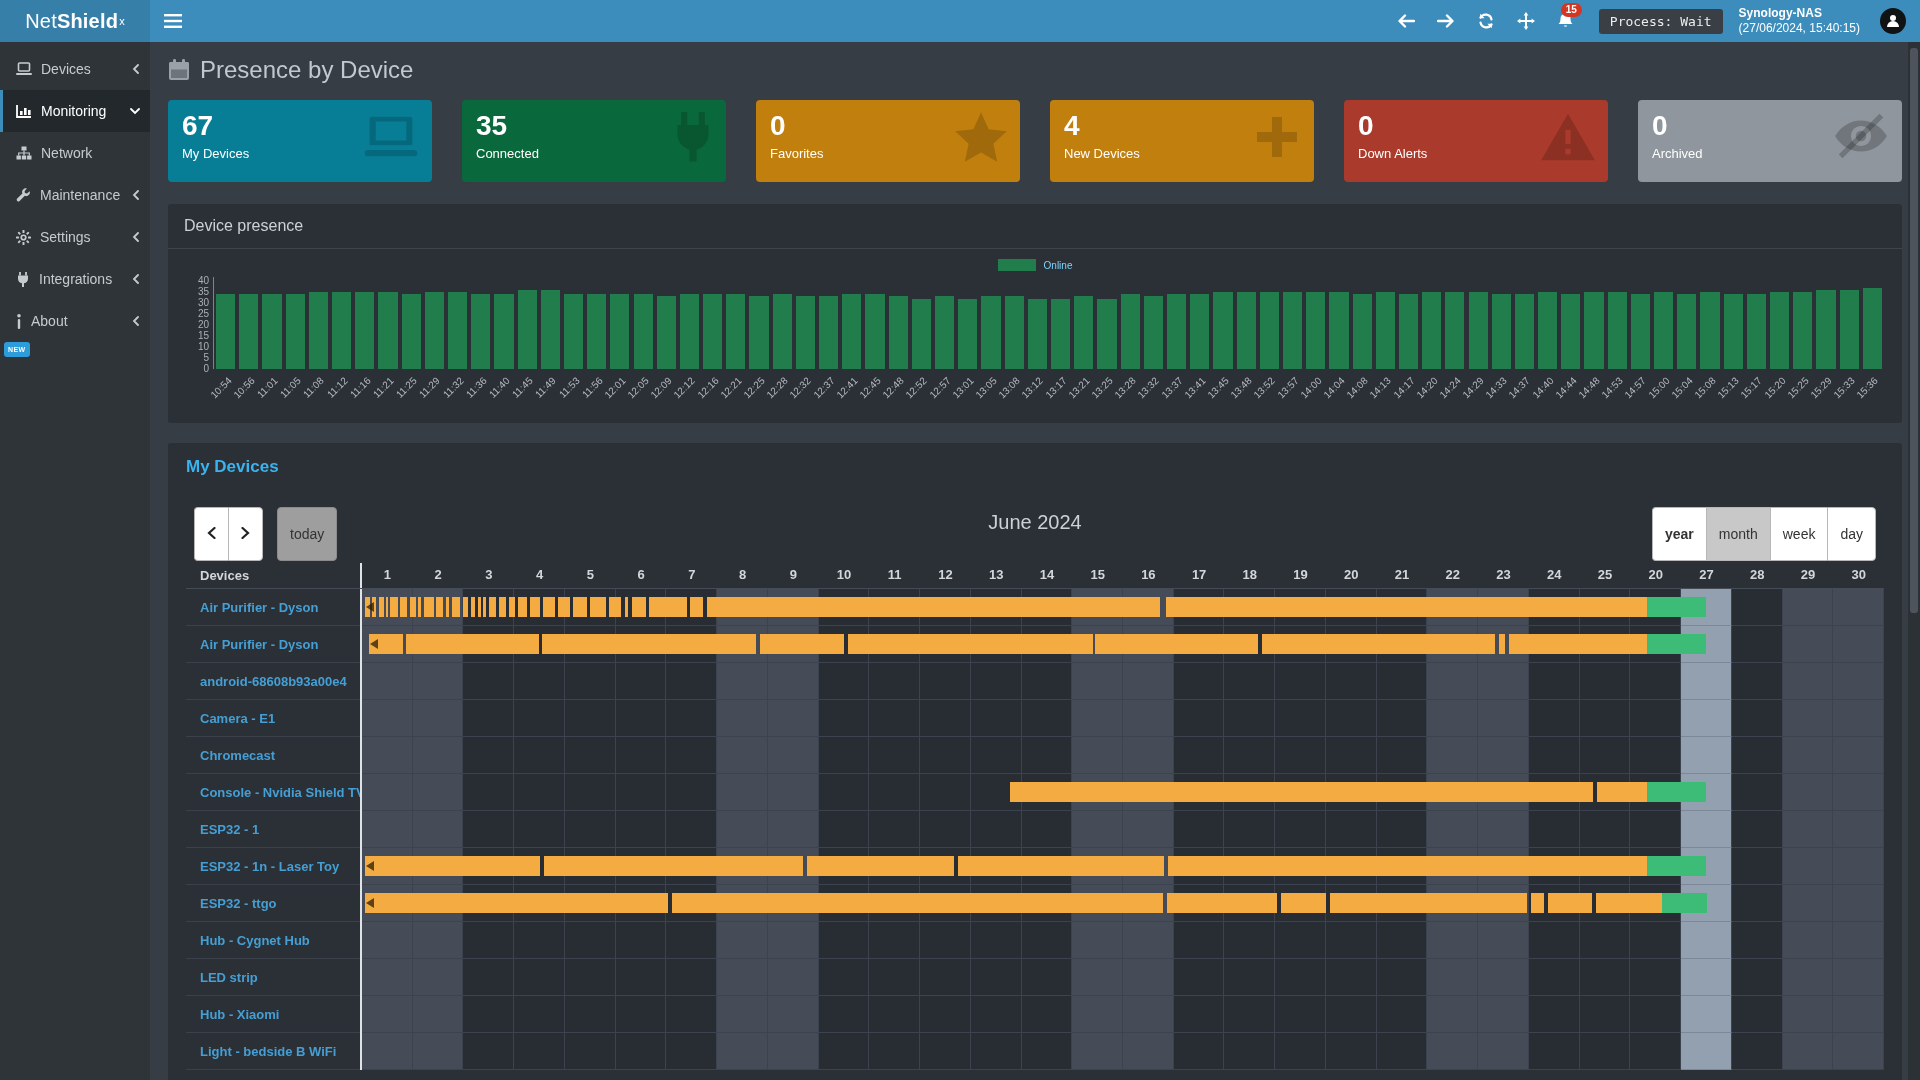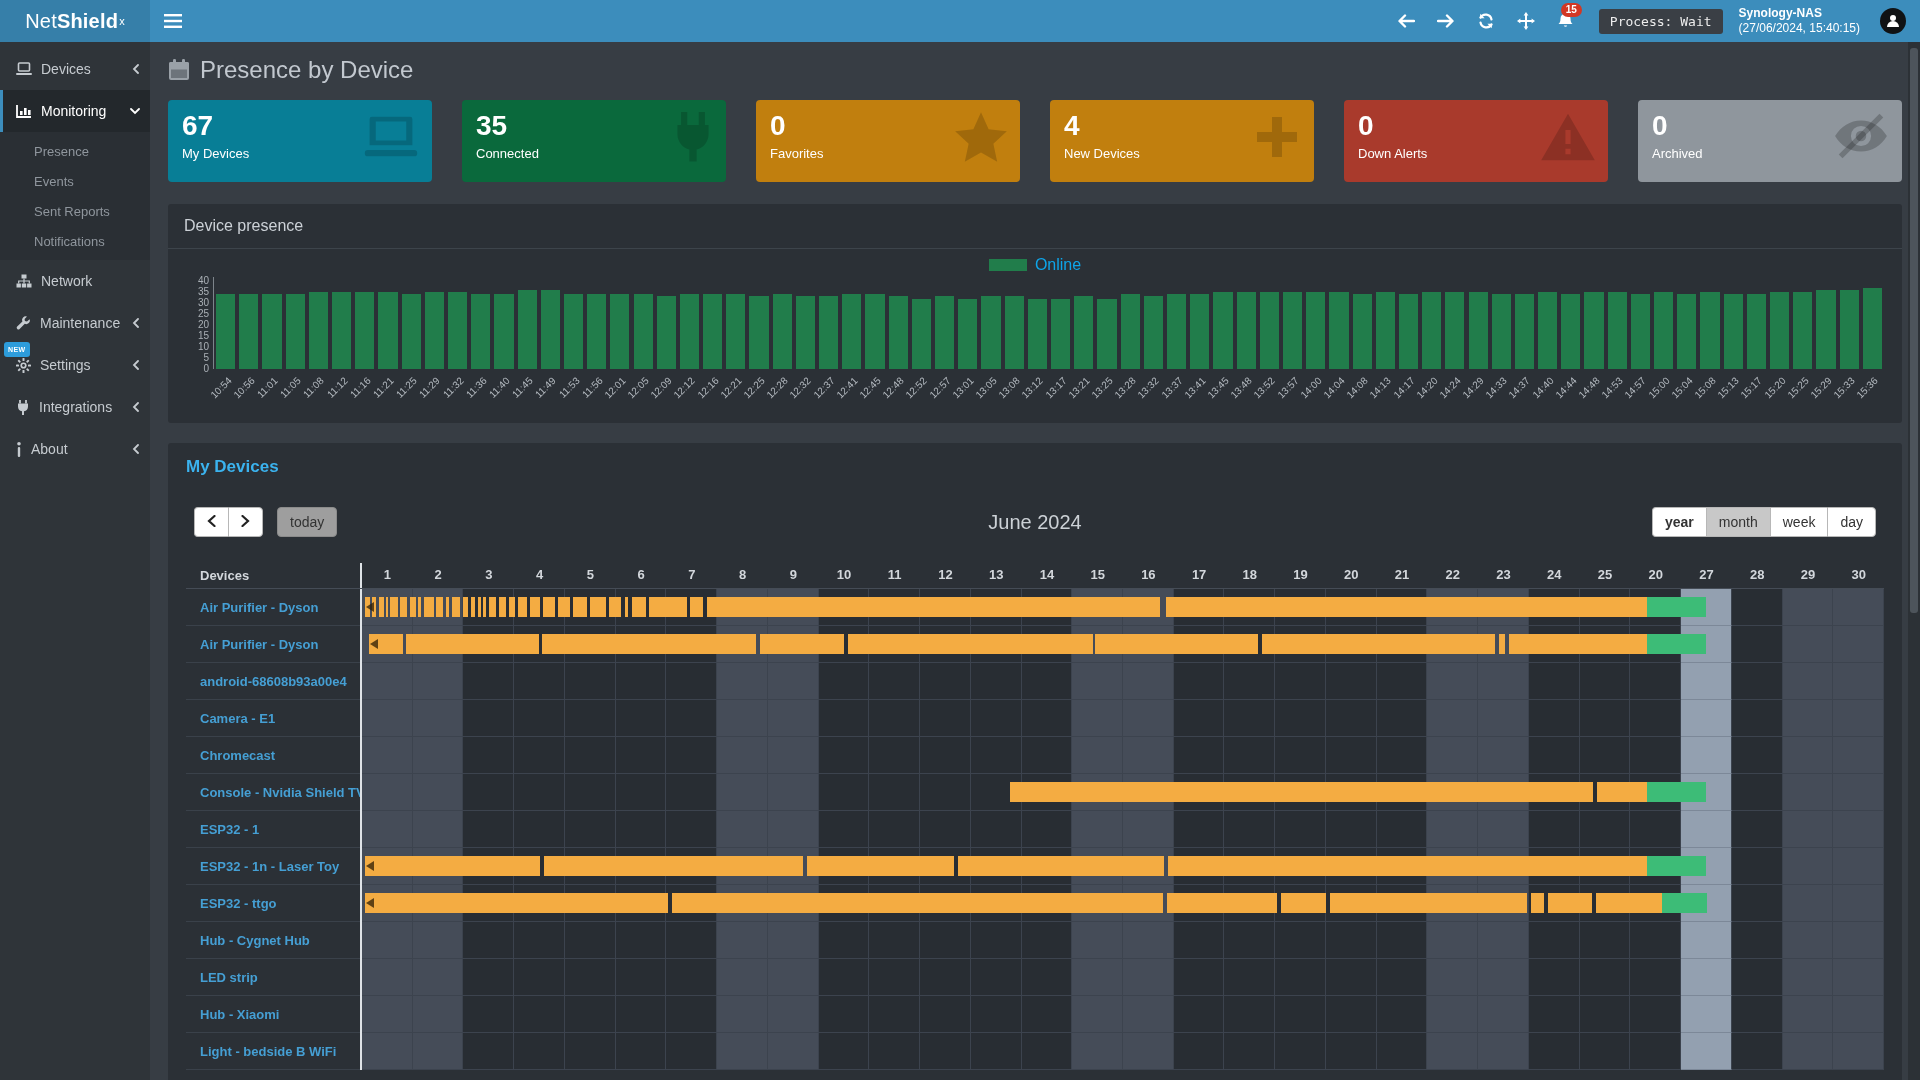--- a/index.html
+++ b/index.html
@@ -45,34 +45,34 @@
   .card-num{font-size:28px;font-weight:600;line-height:32px;}
   .card-label{font-size:13px;margin-top:4px;}
   .card-icon{position:absolute;right:12px;top:12px;opacity:.85;}
 
   .panel{background:#2b3036;border-radius:3px;}
   .panel-head{padding:13px 16px;font-size:16px;color:#ccd1d7;border-bottom:1px solid #3d444b;}
 
   
   .legend-row{display:flex;justify-content:center;align-items:center;gap:8px;height:28px;margin-top:2px;}
   .legend-swatch{width:38px;height:12px;}
-  .legend-label{font-size:16px;color:#0ea5e9;}
+  .legend-label{font-size:10px;color:#7dd3fc;}
   .chart-wrap{position:relative;height:88px;margin:2px 18px 0 46px;}
   .chart-axis{position:absolute;left:-1px;top:-4px;bottom:0;width:1px;background:#7d848b;}
   .cbar{position:absolute;bottom:0;}
   .yticks span{position:absolute;right:calc(100% + 5px);font-size:10px;color:#aab0b6;line-height:10px;}
   .xlabels{position:relative;height:50px;margin:4px 18px 0 46px;}
   .xlabels span{position:absolute;top:2px;width:44px;text-align:right;font-size:10px;color:#b4bac0;
                 transform:rotate(-45deg);transform-origin:right top;white-space:nowrap;}
 
   
   .panel2{margin-top:20px;padding:14px 18px;height:640px;}
   .mydev-heading{color:#3bb3ef;font-size:17px;font-weight:700;}
   .cal-toolbar{position:relative;margin-top:30px;height:34px;}
-  .btn{font-size:14px;color:#333;background:#fff;border:1px solid #b7b7b7;padding:6px 12px;cursor:pointer;
+  .btn{font-size:14px;color:#333;background:#fff;border:1px solid #b7b7b7;padding:18px 12px;cursor:pointer;
        font-family:"Liberation Sans",sans-serif;}
   .btn-group{display:inline-flex;}
   .btn-group .btn{border-right-width:0;}
   .btn-group .btn:first-child{border-radius:4px 0 0 4px;font-weight:bold;}
   .btn-group .btn:last-child{border-radius:0 4px 4px 0;border-right-width:1px;}
   .btn.single{border-radius:4px;}
   .btn.disabled{background:#9e9e9e;color:#333;border-color:#8b8b8b;}
   .btn.active-view{background:#c8c8c8;}
   .tb-left{position:absolute;left:8px;top:0;display:flex;gap:14px;}
   .tb-right{position:absolute;right:8px;top:0;}
@@ -188,26 +188,20 @@
       <svg width="16" height="14" viewBox="0 0 16 14">
           <path d="M1 1v12h14" fill="none" stroke="#fff" stroke-width="1.8"></path>
           <rect x="4" y="7" width="2.6" height="4" fill="#fff"></rect>
           <rect x="8" y="4" width="2.6" height="7" fill="#fff"></rect>
           <rect x="12" y="6" width="2.6" height="5" fill="#fff"></rect>
         </svg>
       <span class="lbl">Monitoring</span>
       <svg width="10" height="8" viewBox="0 0 10 8">
           <path d="M1 2l4 4 4-4" fill="none" stroke="#fff" stroke-width="1.8" stroke-linecap="round"></path>
         </svg>
-    </div>
-    <div class="submenu">
-      <div class="sub-item">Presence</div>
-      <div class="sub-item">Events</div>
-      <div class="sub-item">Sent Reports</div>
-      <div class="sub-item">Notifications</div>
     </div>
     <div class="side-item">
       <svg width="16" height="14" viewBox="0 0 16 14">
           <rect x="5.5" y="0.5" width="5" height="4" fill="#c6cbd0"></rect>
           <rect x="0.5" y="9.5" width="4.4" height="4" fill="#c6cbd0"></rect>
           <rect x="5.8" y="9.5" width="4.4" height="4" fill="#c6cbd0"></rect>
           <rect x="11.1" y="9.5" width="4.4" height="4" fill="#c6cbd0"></rect>
           <path d="M8 4.5v2.5M2.7 9.5V7h10.6v2.5M8 7v2.5" fill="none" stroke="#c6cbd0" stroke-width="1.2"></path>
         </svg>
       <span class="lbl">Network</span>

